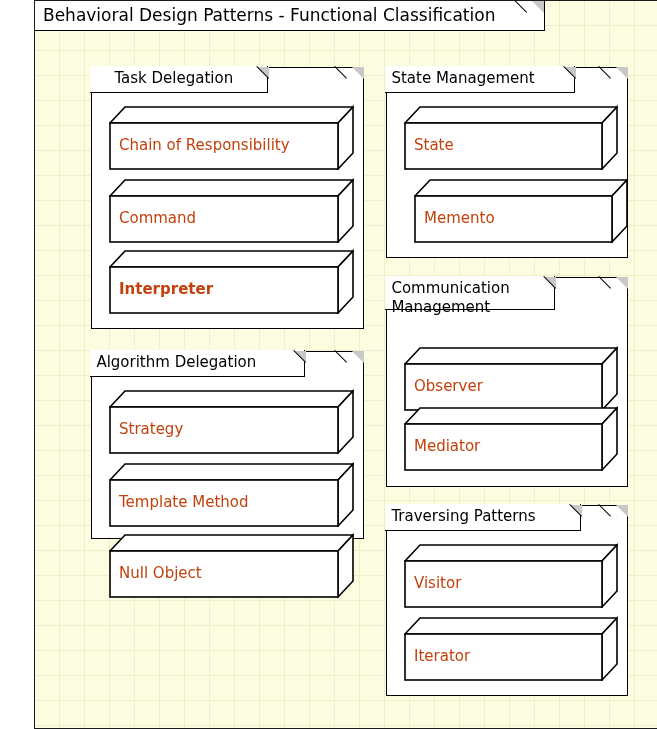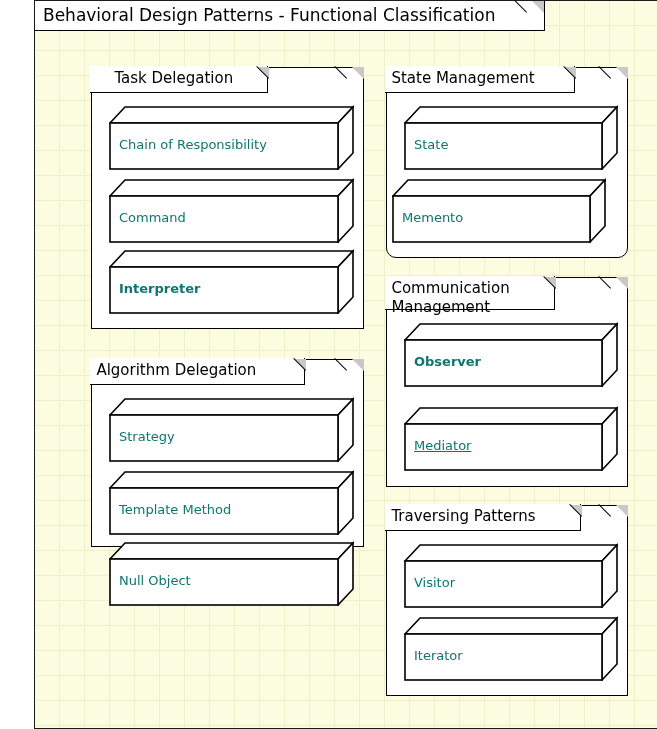--- a/index.html
+++ b/index.html
@@ -93,22 +93,22 @@
   }
 
   
   .node {
     position: absolute;
   }
   .node svg { display: block; }
   .node-label {
     position: absolute;
     left: 10px;
-    font-size: 13px;
-    color: #0f766e;
+    font-size: 15px;
+    color: #c2410c;
     white-space: nowrap;
     line-height: 1;
   }
 </style>
 </head>
 <body>
 
 <div id="canvas">
 
   <div id="title-banner" style="width:510px;">
@@ -145,21 +145,21 @@
     <div class="node" style="left:17px; top:181px;">
       <svg width="245" height="65" viewBox="0 0 245 65">
         <polygon points="1,18 16,2 244,2 229,18" fill="#ffffff" stroke="#000000" stroke-width="1.6"></polygon>
         <polygon points="229,18 244,2 244,48 229,64" fill="#ffffff" stroke="#000000" stroke-width="1.6"></polygon>
         <rect x="1" y="18" width="228" height="46" fill="#ffffff" stroke="#000000" stroke-width="1.6"></rect>
       </svg>
       <span class="node-label" style="top:33px;font-weight:bold;">Interpreter</span>
     </div>
   </div>
 
-  <div class="pkg" style="left:56px; top:358px; width:273px; height:188px;">
+  <div class="pkg" style="left:56px; top:350px; width:273px; height:188px;">
     <div class="pkg-tab" style="width:215px; height:27px;">Algorithm Delegation</div>
     <div class="fold" style="right:-1px; top:-1px;"></div>
     <div class="fold-line" style="right:11px; top:-2px;"></div>
     <div class="fold" style="left:202px; top:-1px;"></div>
     <div class="fold-line" style="left:202px; top:-2px;"></div>
 
     <div class="node" style="left:17px; top:37px;">
       <svg width="245" height="65" viewBox="0 0 245 65">
         <polygon points="1,18 16,2 244,2 229,18" fill="#ffffff" stroke="#000000" stroke-width="1.6"></polygon>
         <polygon points="229,18 244,2 244,48 229,64" fill="#ffffff" stroke="#000000" stroke-width="1.6"></polygon>
@@ -180,70 +180,70 @@
     <div class="node" style="left:17px; top:181px;">
       <svg width="245" height="65" viewBox="0 0 245 65">
         <polygon points="1,18 16,2 244,2 229,18" fill="#ffffff" stroke="#000000" stroke-width="1.6"></polygon>
         <polygon points="229,18 244,2 244,48 229,64" fill="#ffffff" stroke="#000000" stroke-width="1.6"></polygon>
         <rect x="1" y="18" width="228" height="46" fill="#ffffff" stroke="#000000" stroke-width="1.6"></rect>
       </svg>
       <span class="node-label" style="top:33px;">Null Object</span>
     </div>
   </div>
 
-  <div class="pkg" style="left:351px; top:66px; width:242px; height:191px;border-radius:10px;">
+  <div class="pkg" style="left:351px; top:66px; width:242px; height:191px;">
     <div class="pkg-tab" style="width:190px; height:27px;">State Management</div>
     <div class="fold" style="right:-1px; top:-1px;"></div>
     <div class="fold-line" style="right:11px; top:-2px;"></div>
     <div class="fold" style="left:177px; top:-1px;"></div>
     <div class="fold-line" style="left:177px; top:-2px;"></div>
 
     <div class="node" style="left:17px; top:37px;">
       <svg width="214" height="65" viewBox="0 0 214 65">
         <polygon points="1,18 16,2 213,2 198,18" fill="#ffffff" stroke="#000000" stroke-width="1.6"></polygon>
         <polygon points="198,18 213,2 213,48 198,64" fill="#ffffff" stroke="#000000" stroke-width="1.6"></polygon>
         <rect x="1" y="18" width="197" height="46" fill="#ffffff" stroke="#000000" stroke-width="1.6"></rect>
       </svg>
       <span class="node-label" style="top:33px;">State</span>
     </div>
 
-    <div class="node" style="left:5px; top:110px;text-align:center;">
+    <div class="node" style="left:27px; top:110px;text-align:center;">
       <svg width="214" height="65" viewBox="0 0 214 65">
         <polygon points="1,18 16,2 213,2 198,18" fill="#ffffff" stroke="#000000" stroke-width="1.6"></polygon>
         <polygon points="198,18 213,2 213,48 198,64" fill="#ffffff" stroke="#000000" stroke-width="1.6"></polygon>
         <rect x="1" y="18" width="197" height="46" fill="#ffffff" stroke="#000000" stroke-width="1.6"></rect>
       </svg>
       <span class="node-label" style="top:33px;">Memento</span>
     </div>
   </div>
 
   <div class="pkg" style="left:351px; top:276px; width:242px; height:210px;">
     <div class="pkg-tab" style="width:170px; height:34px;">Communication
 Management</div>
     <div class="fold" style="right:-1px; top:-1px;"></div>
     <div class="fold-line" style="right:11px; top:-2px;"></div>
     <div class="fold" style="left:157px; top:-1px;"></div>
     <div class="fold-line" style="left:157px; top:-2px;"></div>
 
-    <div class="node" style="left:17px; top:44px;font-weight:bold;">
+    <div class="node" style="left:17px; top:68px;">
       <svg width="214" height="65" viewBox="0 0 214 65">
         <polygon points="1,18 16,2 213,2 198,18" fill="#ffffff" stroke="#000000" stroke-width="1.6"></polygon>
         <polygon points="198,18 213,2 213,48 198,64" fill="#ffffff" stroke="#000000" stroke-width="1.6"></polygon>
         <rect x="1" y="18" width="197" height="46" fill="#ffffff" stroke="#000000" stroke-width="1.6"></rect>
       </svg>
       <span class="node-label" style="top:33px;">Observer</span>
     </div>
 
     <div class="node" style="left:17px; top:128px;">
       <svg width="214" height="65" viewBox="0 0 214 65">
         <polygon points="1,18 16,2 213,2 198,18" fill="#ffffff" stroke="#000000" stroke-width="1.6"></polygon>
         <polygon points="198,18 213,2 213,48 198,64" fill="#ffffff" stroke="#000000" stroke-width="1.6"></polygon>
         <rect x="1" y="18" width="197" height="46" fill="#ffffff" stroke="#000000" stroke-width="1.6"></rect>
       </svg>
-      <span class="node-label" style="top:33px;text-decoration:underline;">Mediator</span>
+      <span class="node-label" style="top:33px;">Mediator</span>
     </div>
   </div>
 
   <div class="pkg" style="left:351px; top:504px; width:242px; height:191px;">
     <div class="pkg-tab" style="width:196px; height:27px;">Traversing Patterns</div>
     <div class="fold" style="right:-1px; top:-1px;"></div>
     <div class="fold-line" style="right:11px; top:-2px;"></div>
     <div class="fold" style="left:183px; top:-1px;"></div>
     <div class="fold-line" style="left:183px; top:-2px;"></div>
 

